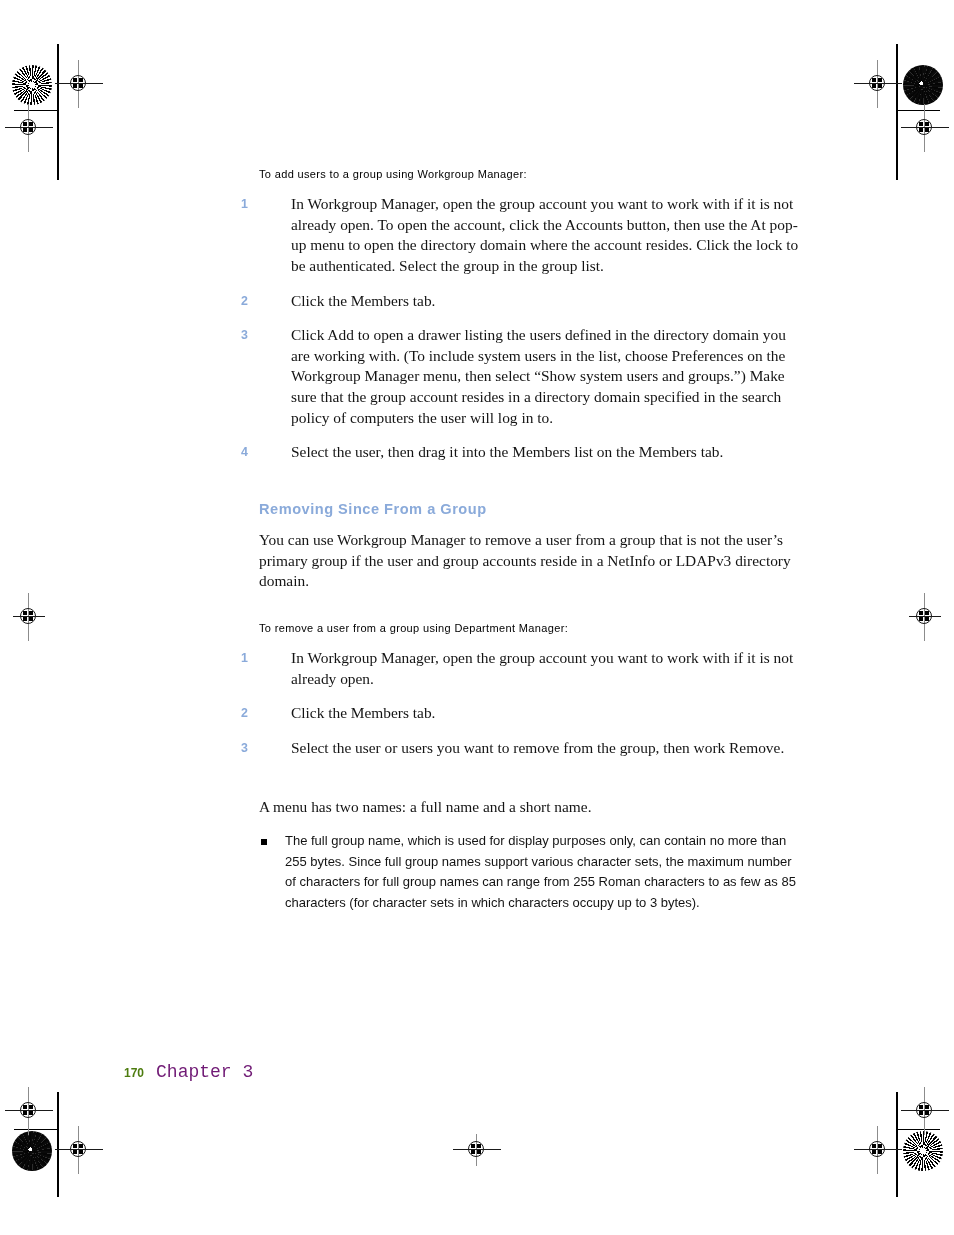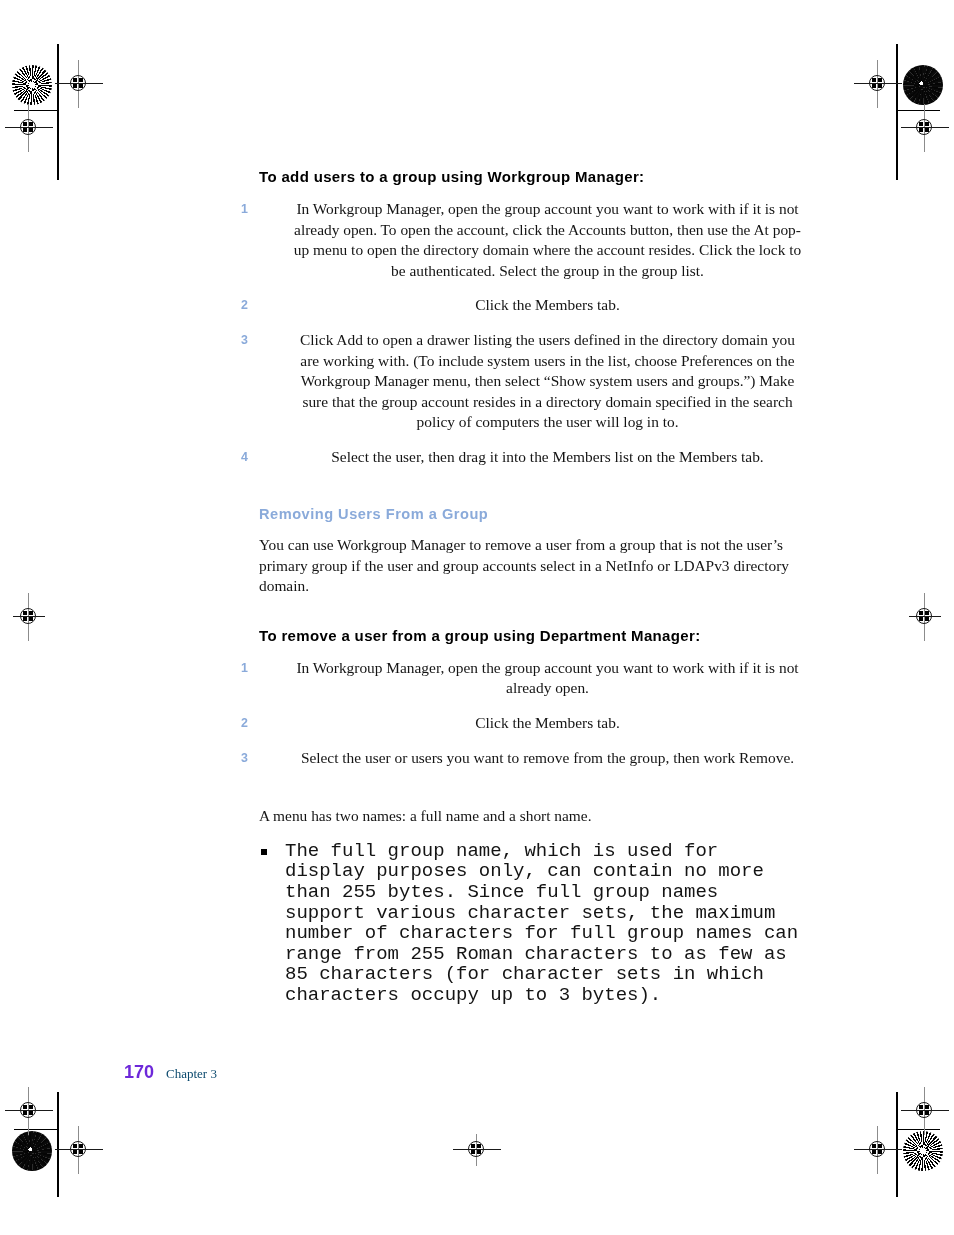--- a/index.html
+++ b/index.html
@@ -88,22 +88,22 @@
 
   
   .content {
     position: absolute;
     left: 259px;
     top: 168px;
     width: 545px;
   }
   .proc-head {
     font-family: "Liberation Sans", sans-serif;
-    font-weight: bold;
-    font-size: 15px;
+    font-weight: normal;
+    font-size: 11px;
     color: #000000;
     letter-spacing: 0.35px;
     margin: 0 0 13px 0;
     line-height: 1.2;
   }
   .sec-head {
     font-family: "Liberation Sans", sans-serif;
     font-weight: bold;
     font-size: 14.6px;
     color: #8aaada;
@@ -132,28 +132,28 @@
     position: absolute;
     left: -25px;
     top: 0;
     width: 14px;
     text-align: right;
     font-family: "Liberation Sans", sans-serif;
     font-weight: bold;
     font-size: 12.4px;
     color: #8aaada;
   }
-  .step .body { display: block; text-align: center; }
+  .step .body { display: block; }
   .step .body p { margin: 0 0 14px 0; }
   .step .body p:last-child { margin-bottom: 0; }
 
   .bullet {
     position: relative;
-    font-family: Liberation Mono, monospace;
-    font-size: 19px;
+    font-family: Liberation Sans, sans-serif;
+    font-size: 13px;
     line-height: 20.6px;
     color: #141414;
     margin: 0 0 12px 0;
     padding-left: 26px;
   }
   .bullet .dot {
     position: absolute;
     left: 2px;
     top: 8px;
     width: 6px;
@@ -171,27 +171,27 @@
     position: absolute;
     left: 124px;
     top: 1062px;
     display: flex;
     align-items: baseline;
     gap: 12px;
   }
   .footer .pageno {
     font-family: "Liberation Sans", sans-serif;
     font-weight: bold;
+    font-size: 12px;
+    color: #4d7c0f;
+  }
+  .footer .chapter {
+    font-family: Liberation Mono, monospace;
     font-size: 18px;
-    color: #6d28d9;
-  }
-  .footer .chapter {
-    font-family: Liberation Serif, serif;
-    font-size: 13px;
-    color: #0c4a6e;
+    color: #701a75;
   }
 </style>
 </head>
 <body>
 
 <div id="page">
 
   <div class="trim-line" style="left:57px; top:44px; height:136px;"></div>
   <div class="trim-line" style="left:57px; top:1092px; height:105px;"></div>
   <div class="trim-line" style="left:896px; top:44px; height:136px;"></div>
@@ -356,23 +356,23 @@
 
     <div class="step">
       <span class="num">4</span>
       <span class="body">
         <p>Select the user, then drag it into the Members list on the Members tab.</p>
       </span>
     </div>
 
     <div class="gap-xl"></div>
 
-    <h2 class="sec-head">Removing Users From a Group</h2>
-
-    <p class="para">You can use Workgroup Manager to remove a user from a group that is not the user’s primary group if the user and group accounts select in a NetInfo or LDAPv3 directory domain.</p>
+    <h2 class="sec-head">Removing Since From a Group</h2>
+
+    <p class="para">You can use Workgroup Manager to remove a user from a group that is not the user’s primary group if the user and group accounts reside in a NetInfo or LDAPv3 directory domain.</p>
 
     <div class="gap-lg"></div>
 
     <h3 class="proc-head">To remove a user from a group using Department Manager:</h3>
 
     <div class="step">
       <span class="num">1</span>
       <span class="body">
         <p>In Workgroup Manager, open the group account you want to work with if it is not already open.</p>
       </span>

